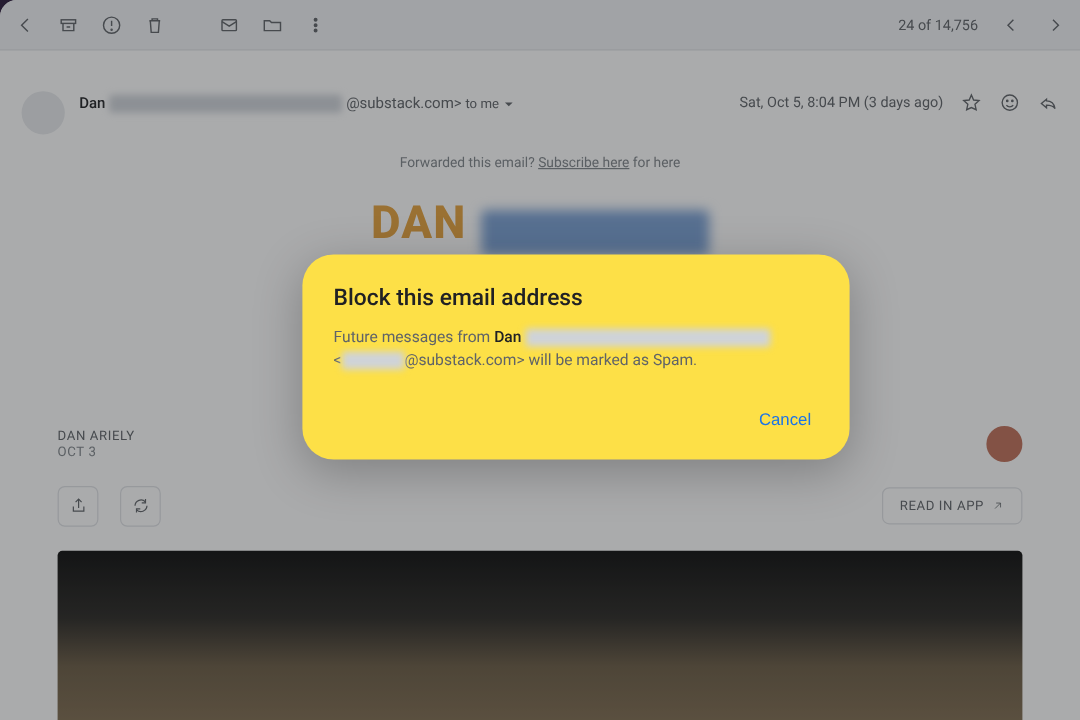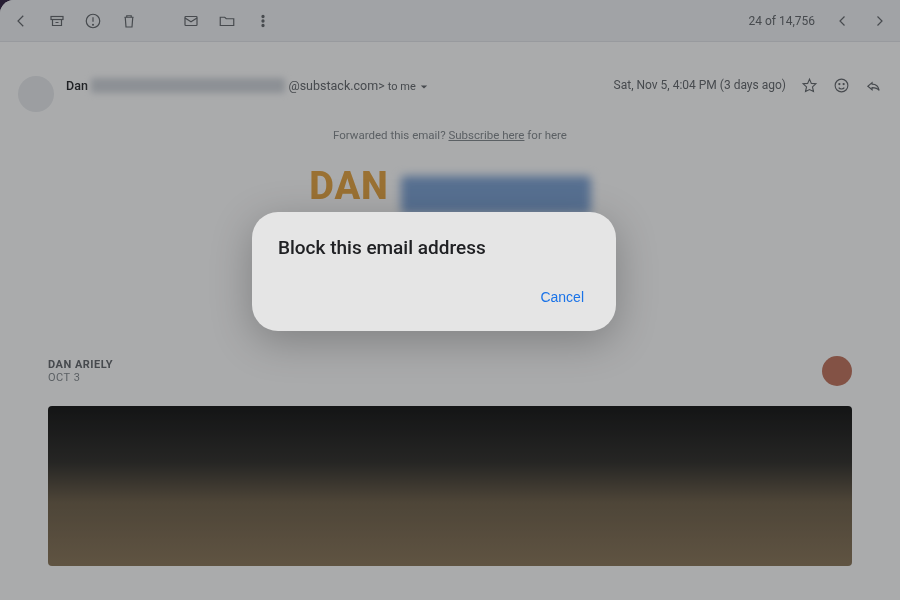--- a/index.html
+++ b/index.html
@@ -181,21 +181,21 @@
     width:230px;height:28px;margin-top:50px;
     background:#000;filter:blur(4px);opacity:.85;border-radius:3px;
   }
 
   .author-row{
     display:flex;align-items:center;
     margin-top:36px;
     padding: 0 30px;
   }
   .author-row .al { font-size:11px; color:#80868b; letter-spacing:.5px;}
-  .author-row .al .nm{ font-weight:700; color:#5f6368;}
+  .author-row .al .nm{ font-weight:400; color:#5f6368;}
   .mini-av{
     margin-left:auto;width:30px;height:30px;border-radius:50%;
     background:#c0705a;
   }
 
   .small-toolbar{
     margin-top:20px; padding:0 30px;
     display:flex;align-items:center;gap:18px;
   }
   .sq-btn{
@@ -217,22 +217,22 @@
   }
 
   
   .scrim{
     position:absolute;top:0;left:0;width:900px;height:600px;
     background:rgba(32,33,36,.38);
   }
   .modal{
     position:absolute;
     left:252px;top:212px;
-    width:364px;
-    background:#e5e5e5;
+    width:456px;
+    background:#fde047;
     border-radius:26px;
     padding:24px 26px 18px 26px;
     box-shadow:0 10px 40px rgba(0,0,0,.25);
   }
   .modal h2{
     font-size:19px;font-weight:500;color:#202124;margin-bottom:14px;
   }
   .modal p{
     font-size:13px;color:#5f6368;line-height:1.45;
   }
@@ -325,21 +325,21 @@
           <span class="blur">Ariely from Dan Ariely Looks at Life</span>
           <span>@substack.com&gt;</span>
           <div class="tome">
             <span>to me</span>
             <svg viewBox="0 0 10 10">
                 <path d="M1 3l4 4 4-4z"></path>
               </svg>
           </div>
         </div>
         <div class="msg-meta">
-          <span>Sat, Nov 5, 4:04 PM (3 days ago)</span>
+          <span>Sat, Oct 5, 8:04 PM (3 days ago)</span>
           <span class="mic">
               <svg viewBox="0 0 24 24">
                 <path d="M12 3l2.6 6 6.4.6-4.8 4.4 1.4 6.4L12 17.8 6.4 20.4 7.8 14 3 9.6l6.4-.6z"></path>
               </svg>
             </span>
           <span class="mic">
               <svg viewBox="0 0 24 24">
                 <circle cx="12" cy="12" r="9"></circle>
                 <circle cx="9" cy="10" r=".8" fill="#5f6368"></circle>
                 <circle cx="15" cy="10" r=".8" fill="#5f6368"></circle>
@@ -366,27 +366,54 @@
       </div>
 
       <div class="author-row">
         <div class="al">
           <div class="nm">DAN ARIELY</div>
           <div>OCT 3</div>
         </div>
         <div class="mini-av"></div>
       </div>
 
+      <div class="small-toolbar">
+        <div class="sq-btn">
+            <svg viewBox="0 0 24 24">
+              <path d="M12 3v12"></path>
+              <path d="M8 7l4-4 4 4"></path>
+              <path d="M5 13v6h14v-6"></path>
+            </svg>
+          </div>
+        <div class="sq-btn">
+            <svg viewBox="0 0 24 24">
+              <path d="M4 12a8 8 0 0 1 14-5"></path>
+              <path d="M20 12a8 8 0 0 1-14 5"></path>
+              <path d="M18 3v5h-5"></path>
+              <path d="M6 21v-5h5"></path>
+            </svg>
+          </div>
+        <div class="read-in-app">
+          <span>READ IN APP</span>
+          <svg viewBox="0 0 24 24">
+              <path d="M7 17L17 7"></path>
+              <path d="M9 7h8v8"></path>
+            </svg>
+        </div>
+      </div>
 
       <div class="hero-img"></div>
 
     </div>
   </div>
 </div>
 
 <div class="scrim"></div>
 
 <div class="modal">
   <h2>Block this email address</h2>
+  <p>
+    <span>Future messages from </span><span class="strong">Dan </span><span class="strong blur">Ariely from Dan Ariely Looks at Life</span><span> &lt;</span><span class="blur">danariely</span><span>@substack.com&gt;</span><span> will be marked as Spam.</span>
+  </p>
   <div class="modal-actions">
     <button class="btn-cancel">Cancel</button>
   </div>
 </div>
 
 </body></html>

